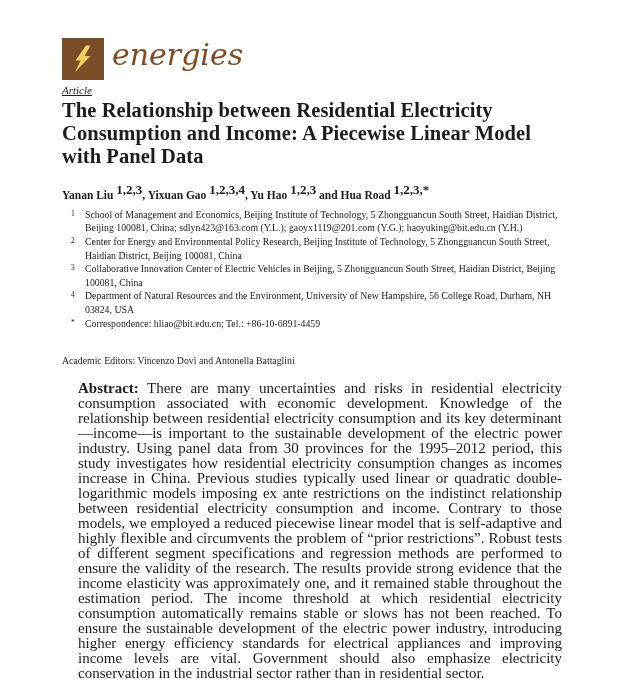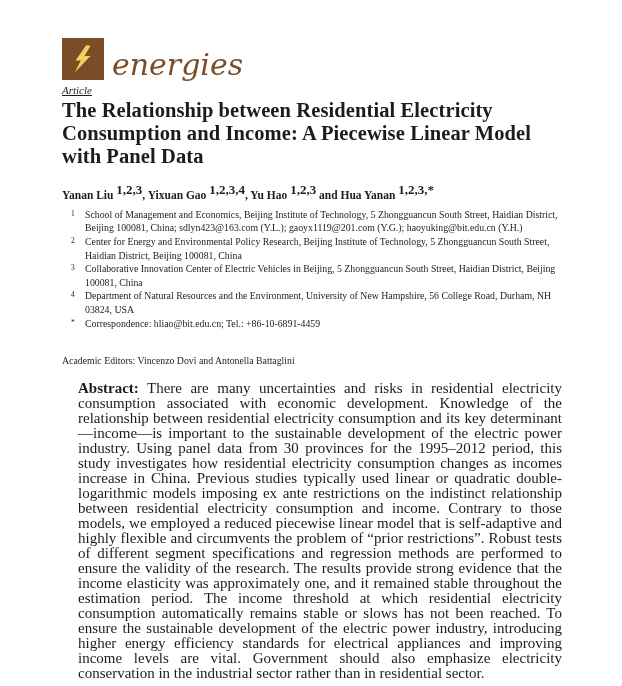--- a/index.html
+++ b/index.html
@@ -8,21 +8,21 @@
     width:622px;height:686px;
     background:#ffffff;
     font-family:"Liberation Serif","DejaVu Serif",serif;
     color:#1c1c1c;
     box-sizing:border-box;
     padding:38px 60px 0 62px;
     overflow:hidden;
   }
   
   .header{display:flex;justify-content:space-between;align-items:flex-start;height:46px;}
-  .brand{display:flex;align-items:flex-end;}
+  .brand{display:flex;align-items:flex-start;}
   .logo-square{
     width:42px;height:42px;background:#7a4d28;
     display:flex;align-items:center;justify-content:center;flex:0 0 auto;
   }
   .journal-name{
     font-family:"DejaVu Serif","Liberation Serif",serif;
     font-style:italic;font-size:30px;line-height:1;
     color:#7a4d28;margin-left:8px;margin-top:2px;
   }
   .mdpi{margin-top:4px;margin-right:2px;}
@@ -64,21 +64,21 @@
         </svg>
       </div>
       <div class="journal-name">energies</div>
     </div>
   </div>
 
   <div class="article-label">Article</div>
 
   <h1 class="title" style="margin:3px 0 0 0;">The Relationship between Residential Electricity Consumption and Income: A Piecewise Linear Model with Panel Data</h1>
 
-  <div class="authors"><span>Yanan Liu</span> <sup>1,2,3</sup><span>, </span><span>Yixuan Gao</span> <sup>1,2,3,4</sup><span>, </span><span>Yu Hao</span> <sup>1,2,3</sup><span> and </span><span>Hua Yanan</span> <sup>1,2,3,*</sup></div>
+  <div class="authors"><span>Yanan Liu</span> <sup>1,2,3</sup><span>, </span><span>Yixuan Gao</span> <sup>1,2,3,4</sup><span>, </span><span>Yu Hao</span> <sup>1,2,3</sup><span> and </span><span>Hua Road</span> <sup>1,2,3,*</sup></div>
 
   <div class="affiliations">
     <div class="aff-row">
       <span class="aff-marker">1</span>
       <span class="aff-text">School of Management and Economics, Beijing Institute of Technology, 5 Zhongguancun South Street, Haidian District, Beijing 100081, China; sdlyn423@163.com (Y.L.); gaoyx1119@201.com (Y.G.); haoyuking@bit.edu.cn (Y.H.)</span>
     </div>
     <div class="aff-row">
       <span class="aff-marker">2</span>
       <span class="aff-text">Center for Energy and Environmental Policy Research, Beijing Institute of Technology, 5 Zhongguancun South Street, Haidian District, Beijing 100081, China</span>
     </div>

